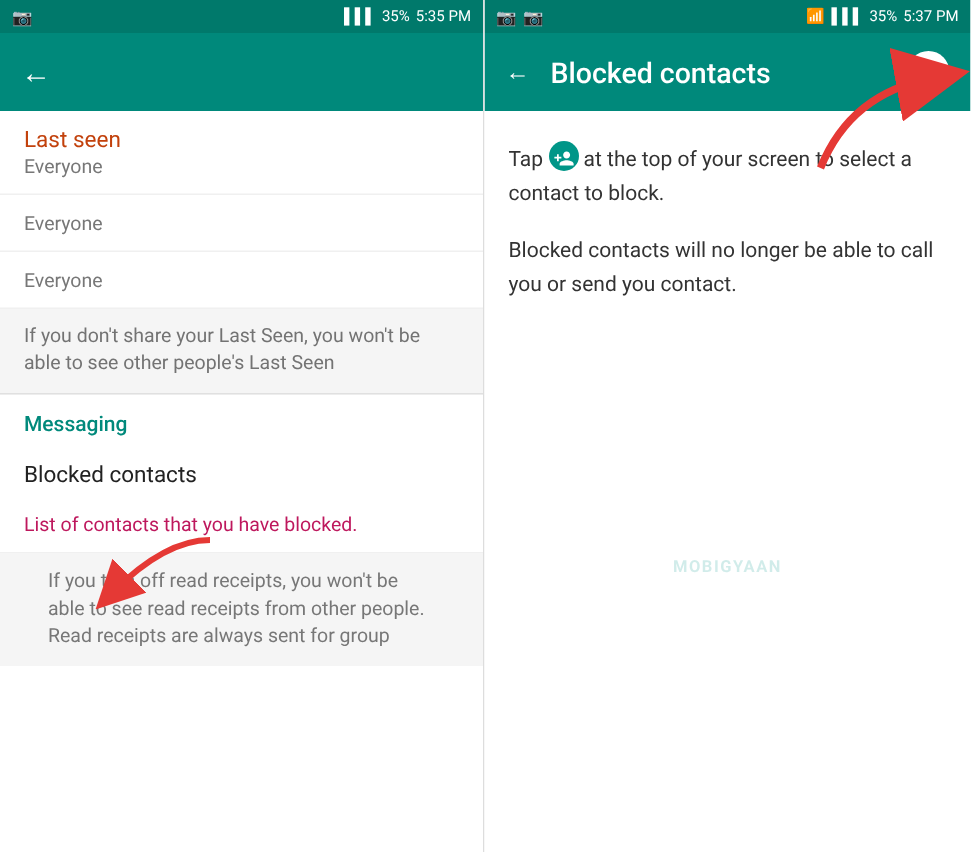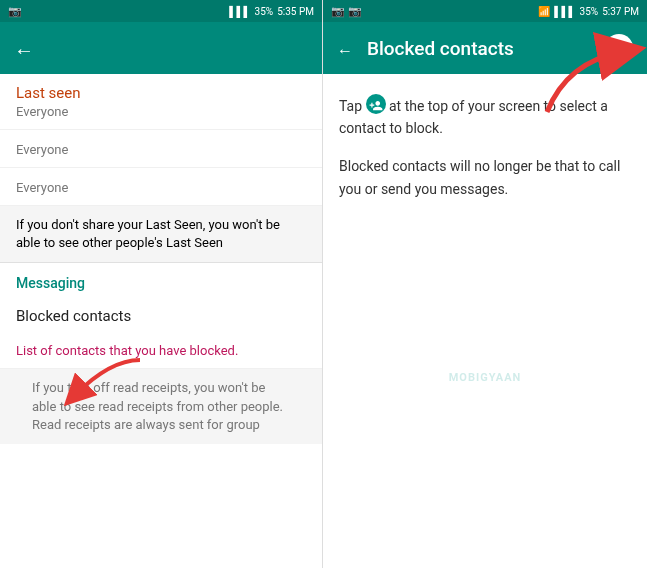--- a/index.html
+++ b/index.html
@@ -90,21 +90,21 @@
     .menu-item .item-subtitle {
       font-size: 13px;
       color: #777;
       margin-top: 2px;
     }
 
     .info-box {
       background: #f5f5f5;
       padding: 10px 16px;
       font-size: 13px;
-      color: #000000;
+      color: #737373;
       line-height: 1.4;
       border-bottom: 1px solid #e0e0e0;
     }
 
     .messaging-heading {
       color: #00897B;
       font-size: 14px;
       font-weight: 500;
       padding: 12px 16px 6px 16px;
     }
@@ -337,21 +337,21 @@
   </div>
 
   <div class="content-right">
     <p>
       <span>Tap </span><span style="display:inline-flex;align-items:center;background:#009688;border-radius:50%;width:20px;height:20px;justify-content:center;">
         <svg width="14" height="13" viewBox="0 0 24 20" fill="#fff">
             <path d="M15 12c2.21 0 4-1.79 4-4s-1.79-4-4-4-4 1.79-4 4 1.79 4 4 4zm-9-2V7H4v3H1v2h3v3h2v-3h3v-2H6zm9 4c-2.67 0-8 1.34-8 4v2h16v-2c0-2.66-5.33-4-8-4z"></path>
           </svg>
       </span><span> at the top of your screen to select a contact to block.</span>
     </p>
-    <p>Blocked contacts will no longer be that to call you or send you messages.</p>
+    <p>Blocked contacts will no longer be able to call you or send you contact.</p>
   </div>
 
   <svg style="position:absolute; right:0px; top:22px; width:140px; height:100px; pointer-events:none;" viewBox="0 0 140 100">
     <defs>
       <marker id="arrowhead-right" markerWidth="10" markerHeight="10" refX="5" refY="5" orient="auto">
         <path d="M0,0 L10,5 L0,10 Z" fill="#e53935"></path>
       </marker>
     </defs>
     <path d="M 40,90 Q 60,40 115,30" stroke="#e53935" stroke-width="5" fill="none" marker-end="url(#arrowhead-right)"></path>
   </svg>

